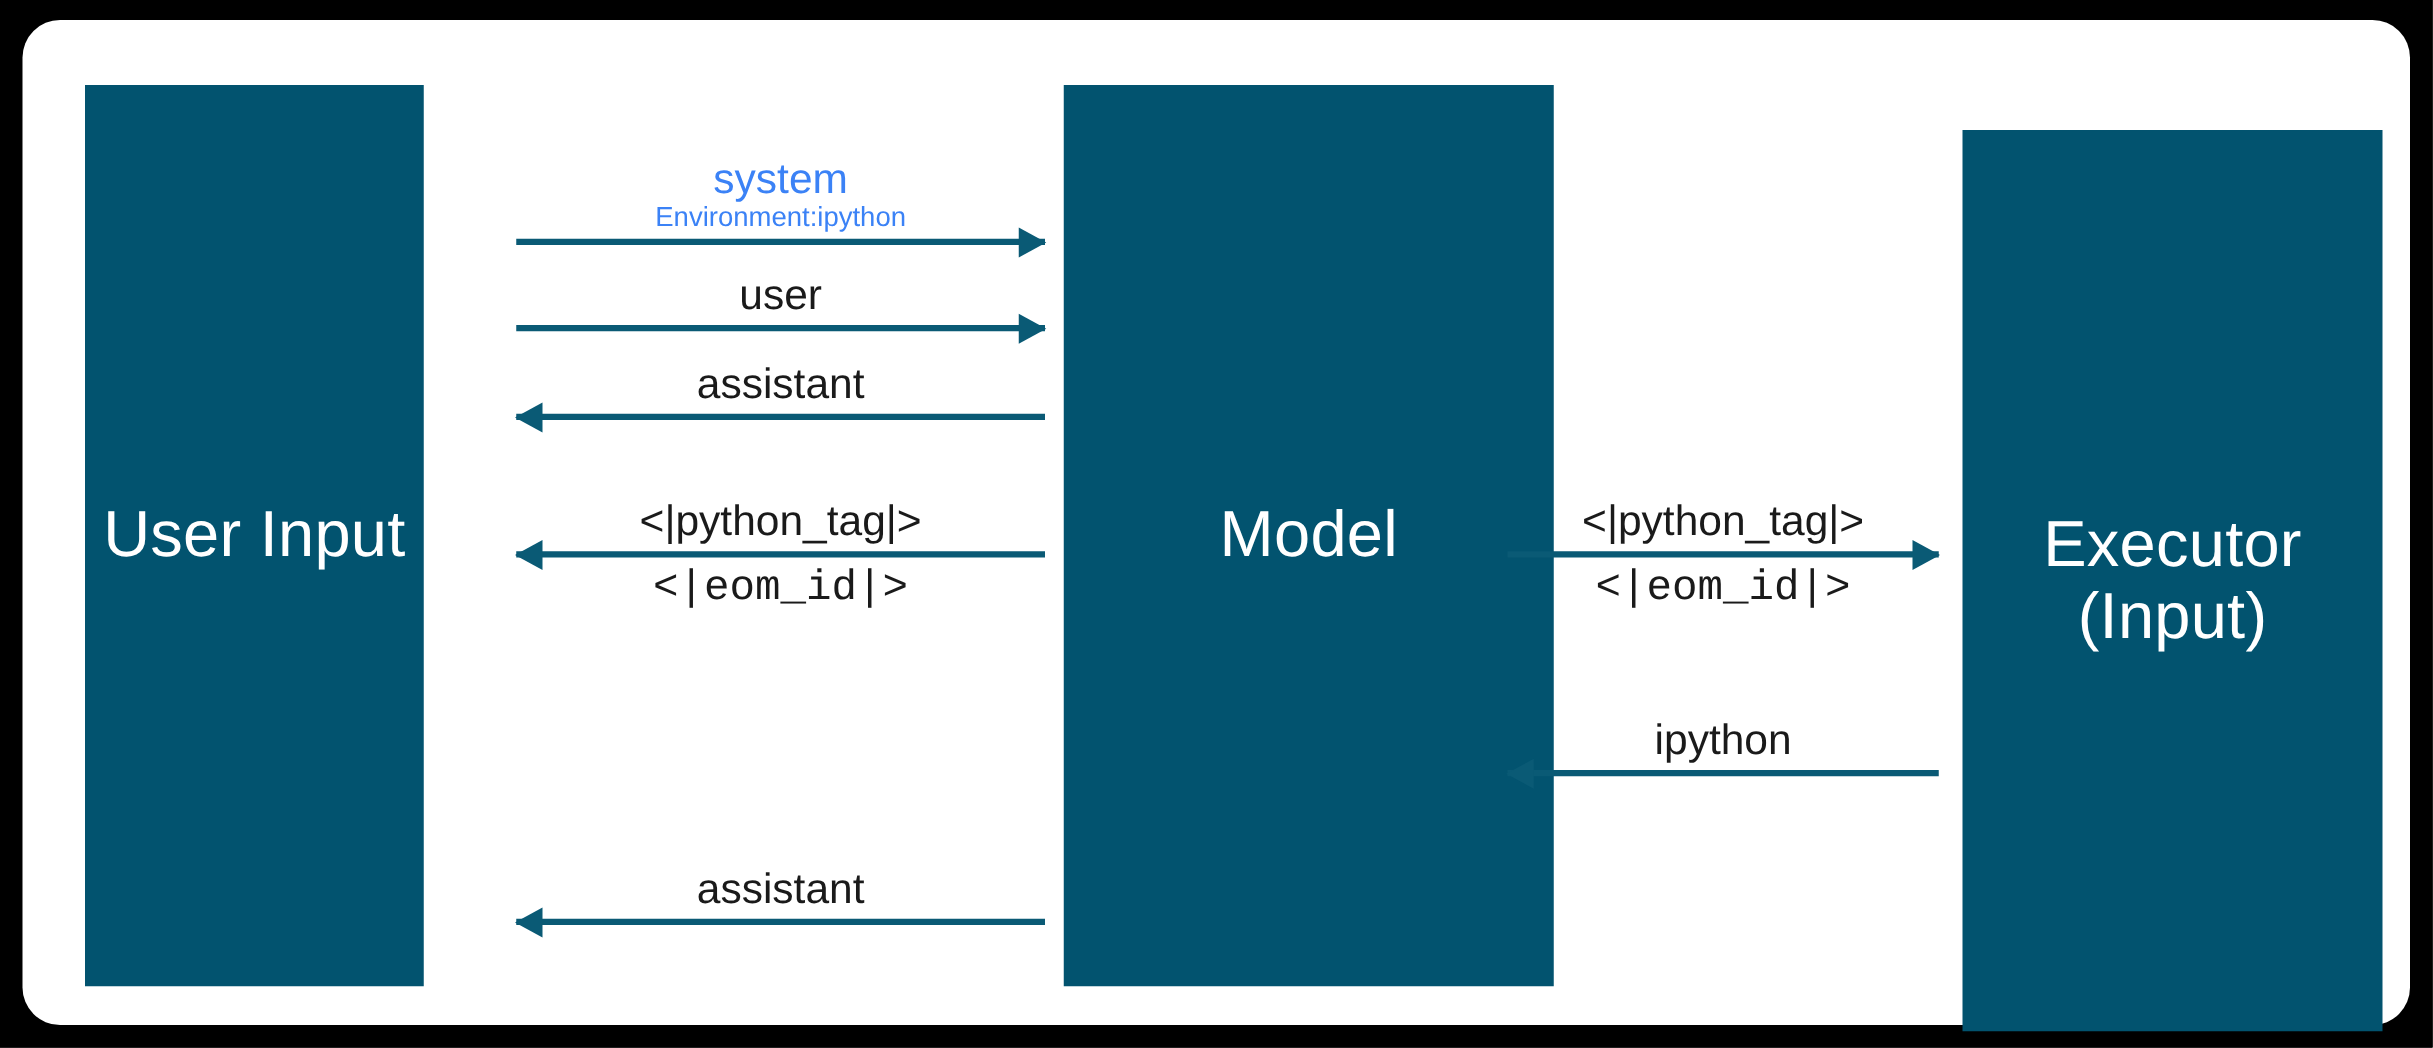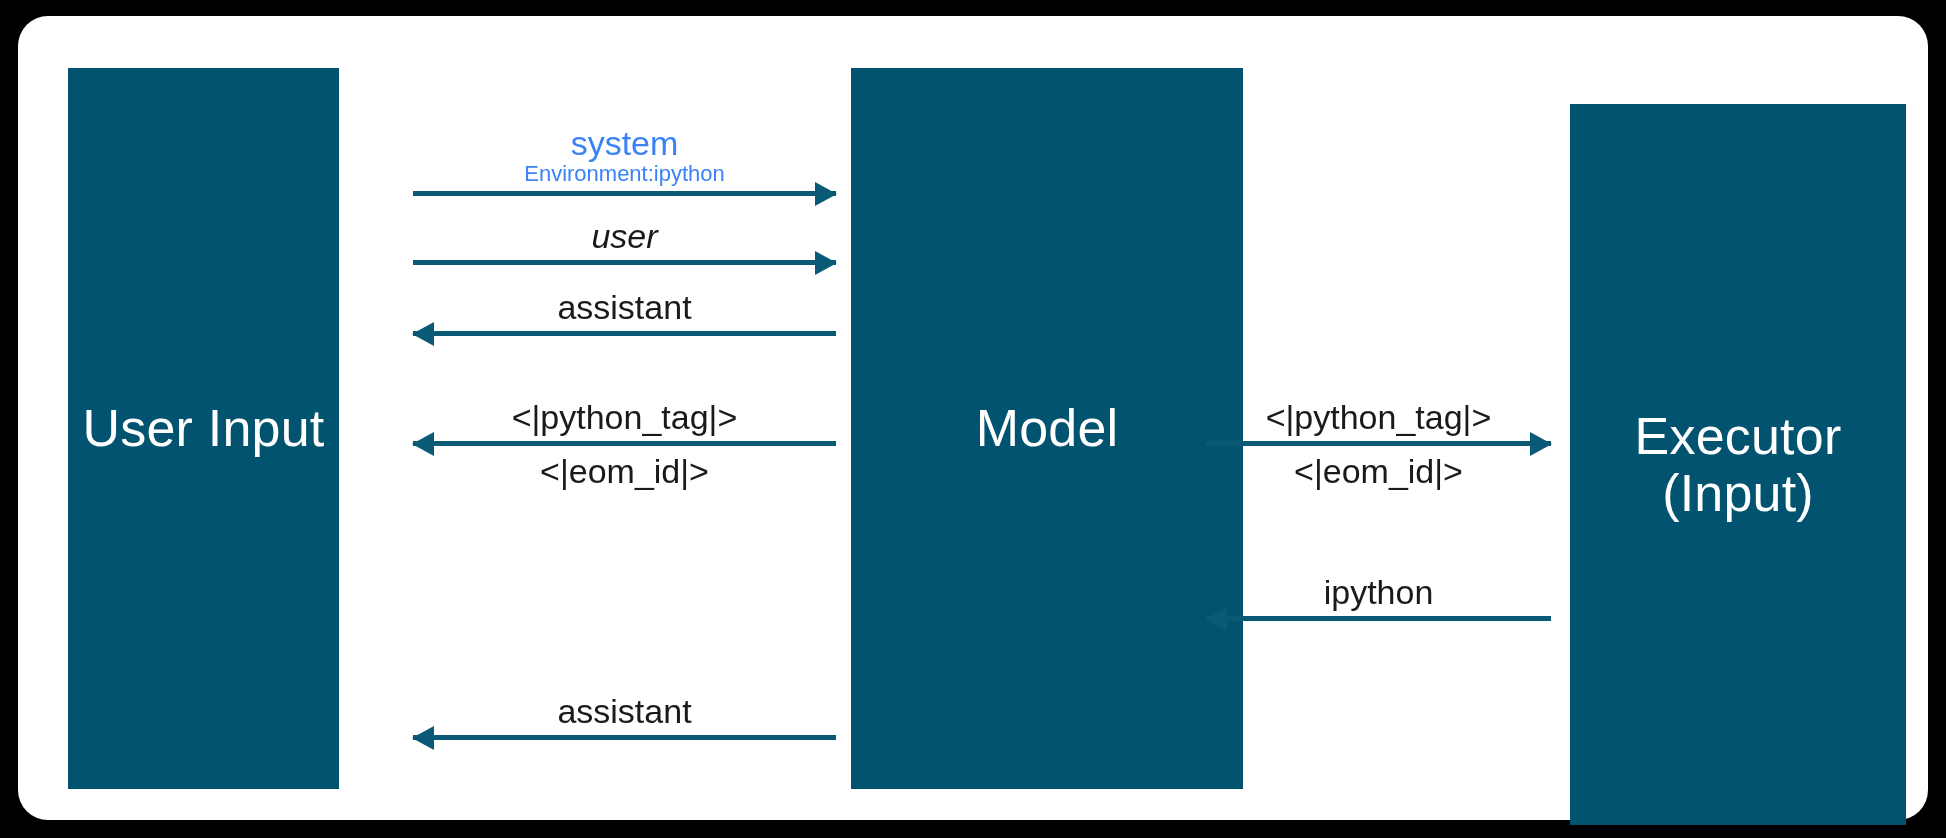--- a/index.html
+++ b/index.html
@@ -101,20 +101,21 @@
   .label-below {
     position: absolute;
     left: 0;
     right: 0;
     top: 8px;
     text-align: center;
     color: #1a1a1a;
     font-size: 34px;
     line-height: 1.12;
     white-space: nowrap;
+    font-family: Liberation Mono, monospace;
   }
   .label-above .sub {
     display: block;
     font-size: 22px;
     line-height: 1.1;
   }
 
   
   .chan-left  { left: 395px;  width: 423px; }
   
@@ -148,21 +149,21 @@
     <div class="message chan-left" style="top:178px;">
       <div class="label-above" style="color: #3b82f6;">
         <span>system</span>
         <span class="sub">Environment:ipython</span>
       </div>
       <div class="shaft" style="background: rgb(10, 90, 117);"></div>
       <div class="head right" style="border-left-color: rgb(10, 90, 117);"></div>
     </div>
 
     <div class="message chan-left" style="top:247px;">
-      <div class="label-above" style="color: rgb(26, 26, 26); font-style: italic;">user</div>
+      <div class="label-above" style="color: rgb(26, 26, 26);">user</div>
       <div class="shaft" style="background: rgb(10, 90, 117);"></div>
       <div class="head right" style="border-left-color: rgb(10, 90, 117);"></div>
     </div>
 
     <div class="message chan-left" style="top:318px;">
       <div class="label-above" style="color: rgb(26, 26, 26);">assistant</div>
       <div class="shaft" style="background: rgb(10, 90, 117);"></div>
       <div class="head left" style="border-right-color: rgb(10, 90, 117);"></div>
     </div>
 

